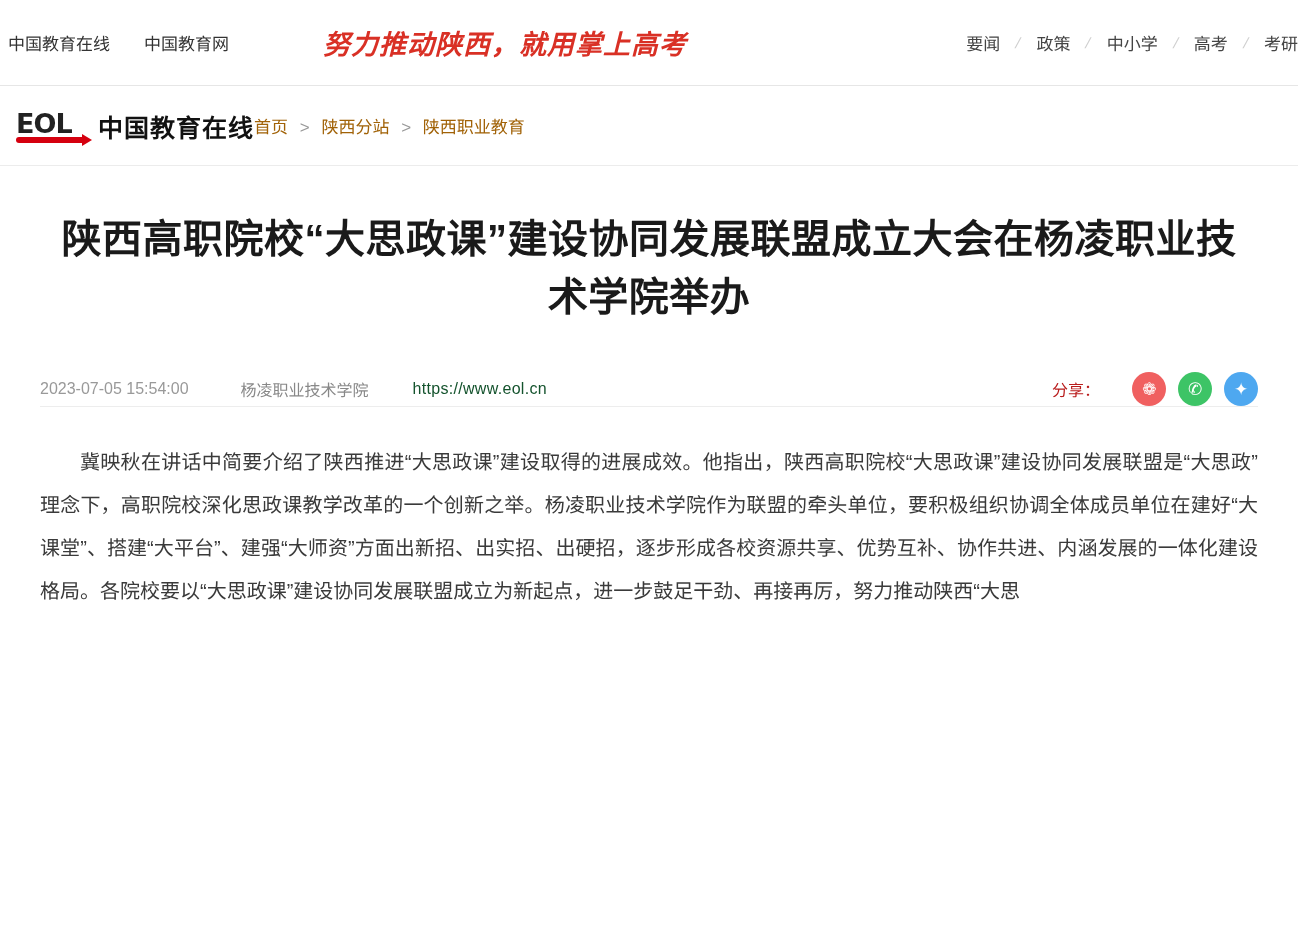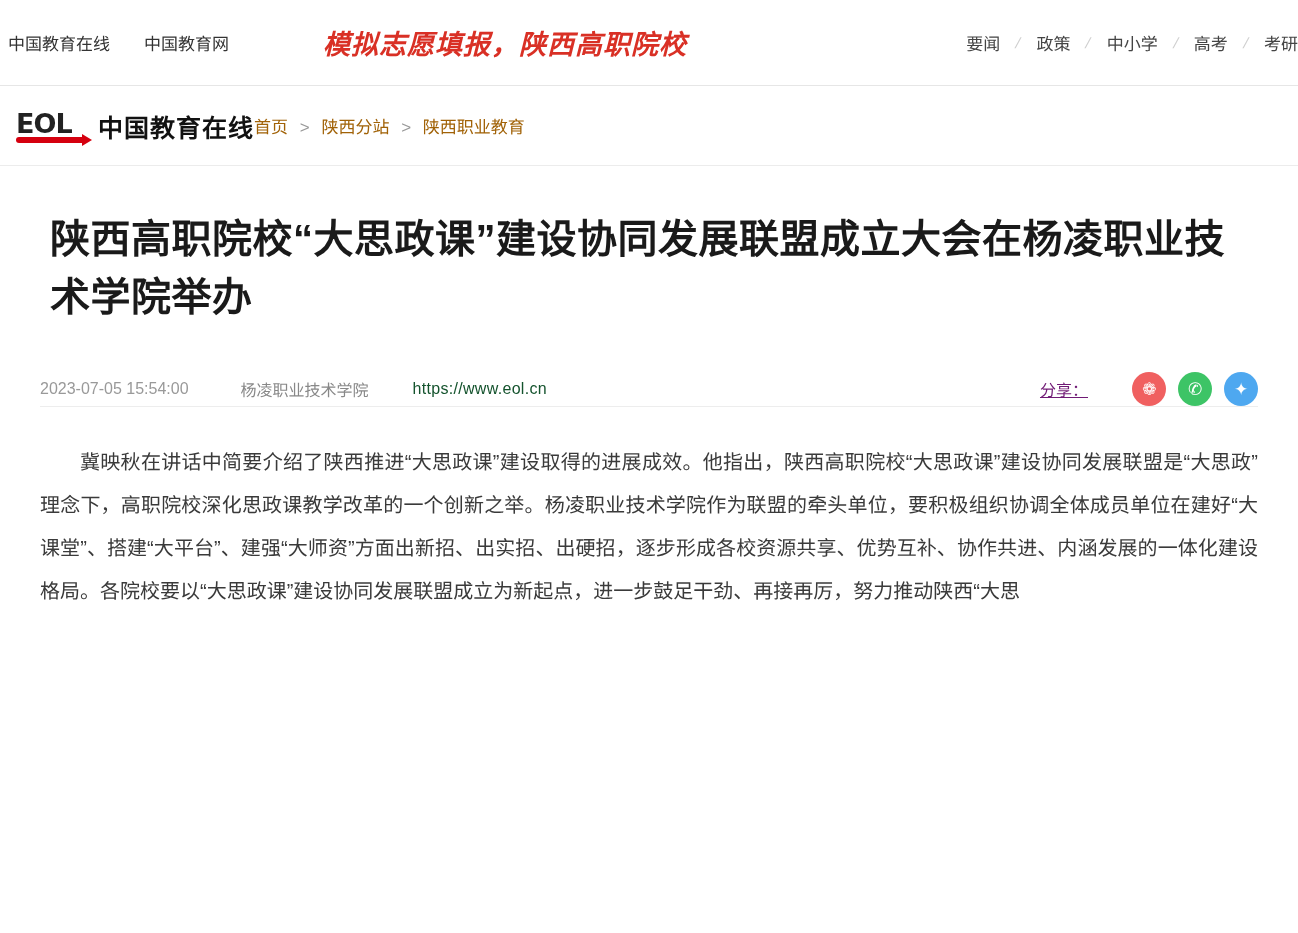--- a/index.html
+++ b/index.html
@@ -138,20 +138,21 @@
   
   .article {
     padding: 0 40px;
     box-sizing: border-box;
   }
   .headline {
     font-size: 40px;
     font-weight: bold;
     color: #1a1a1a;
     line-height: 1.45;
+    text-align: center;
     margin: 44px 0 0 0;
     padding: 0 10px;
     letter-spacing: 0.5px;
   }
   .meta-row {
     display: flex;
     align-items: center;
     margin-top: 46px;
     border-bottom: 1px solid #ededed;
   }
@@ -163,24 +164,23 @@
   }
   .meta-source { color: #888888; margin-left: 8px; }
   .meta-url { color: #14532d; letter-spacing: 0.3px; }
   .share-wrap {
     margin-left: auto;
     display: flex;
     align-items: center;
   }
   .share-label {
     font-size: 16px;
-    color: #701a75;
-    margin-right: 32px;
-    white-space: nowrap;
-    text-decoration: underline;
+    color: #b91c1c;
+    margin-right: 20px;
+    white-space: nowrap;
   }
   .share-icon {
     width: 34px;
     height: 34px;
     border-radius: 50%;
     margin-left: 12px;
     display: inline-flex;
     align-items: center;
     justify-content: center;
     color: #ffffff;
@@ -203,21 +203,21 @@
     text-align: justify;
   }
 </style>
 </head>
 <body>
 
 <div class="topbar">
   <div class="topbar-left">
     <a class="topbar-link" href="#">中国教育在线</a>
     <a class="topbar-link" href="#">中国教育网</a>
-    <div class="promo">模拟志愿填报，陕西高职院校</div>
+    <div class="promo">努力推动陕西，就用掌上高考</div>
   </div>
   <div class="topbar-right">
     <a class="nav-item" href="#">要闻</a>
     <span class="nav-sep">/</span>
     <a class="nav-item" href="#">政策</a>
     <span class="nav-sep">/</span>
     <a class="nav-item" href="#">中小学</a>
     <span class="nav-sep">/</span>
     <a class="nav-item" href="#">高考</a>
     <span class="nav-sep">/</span>

